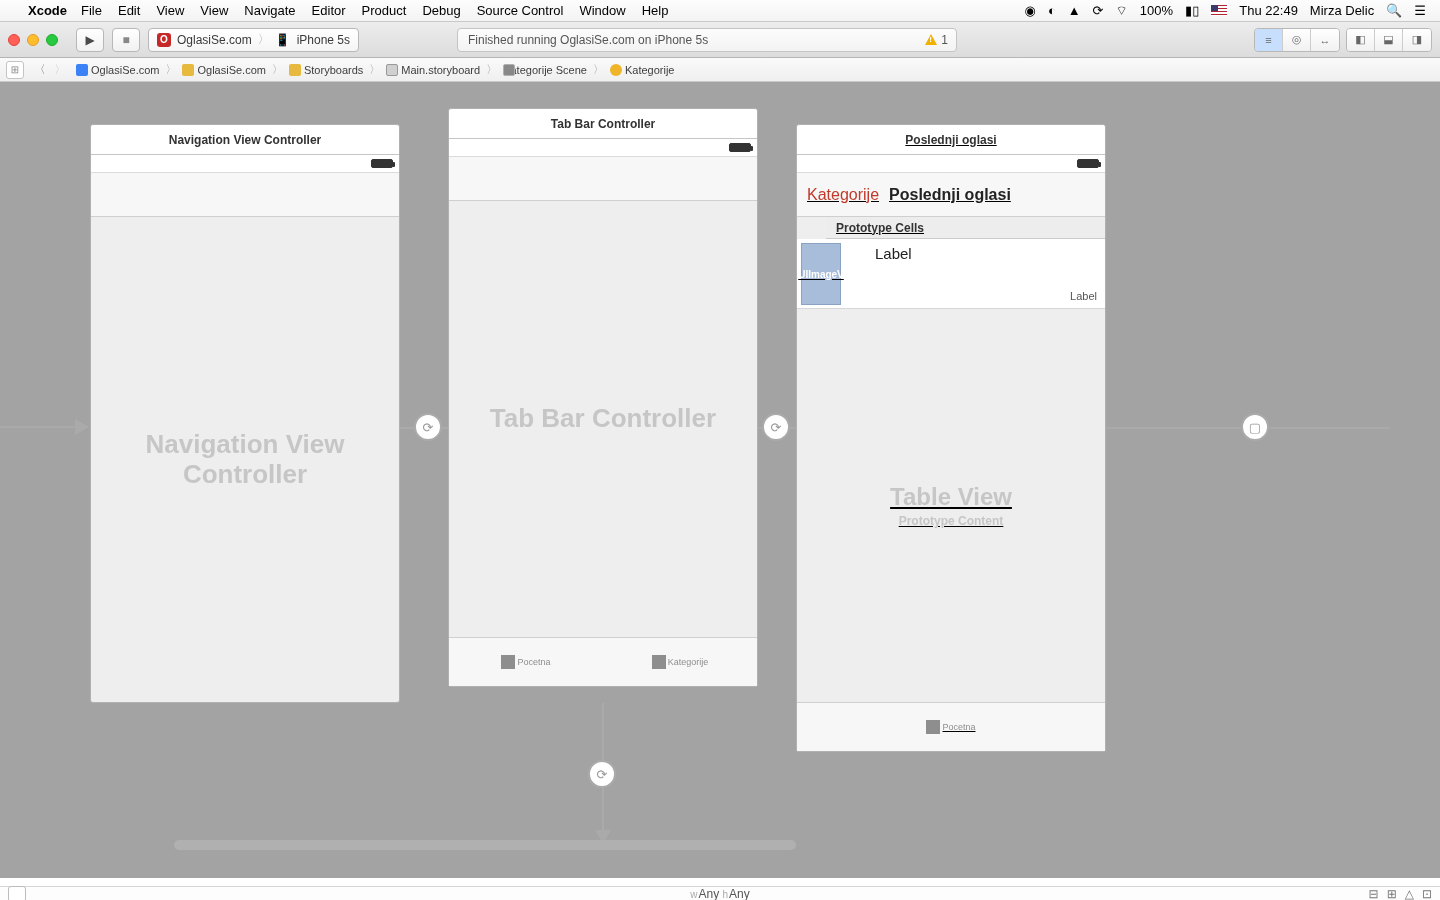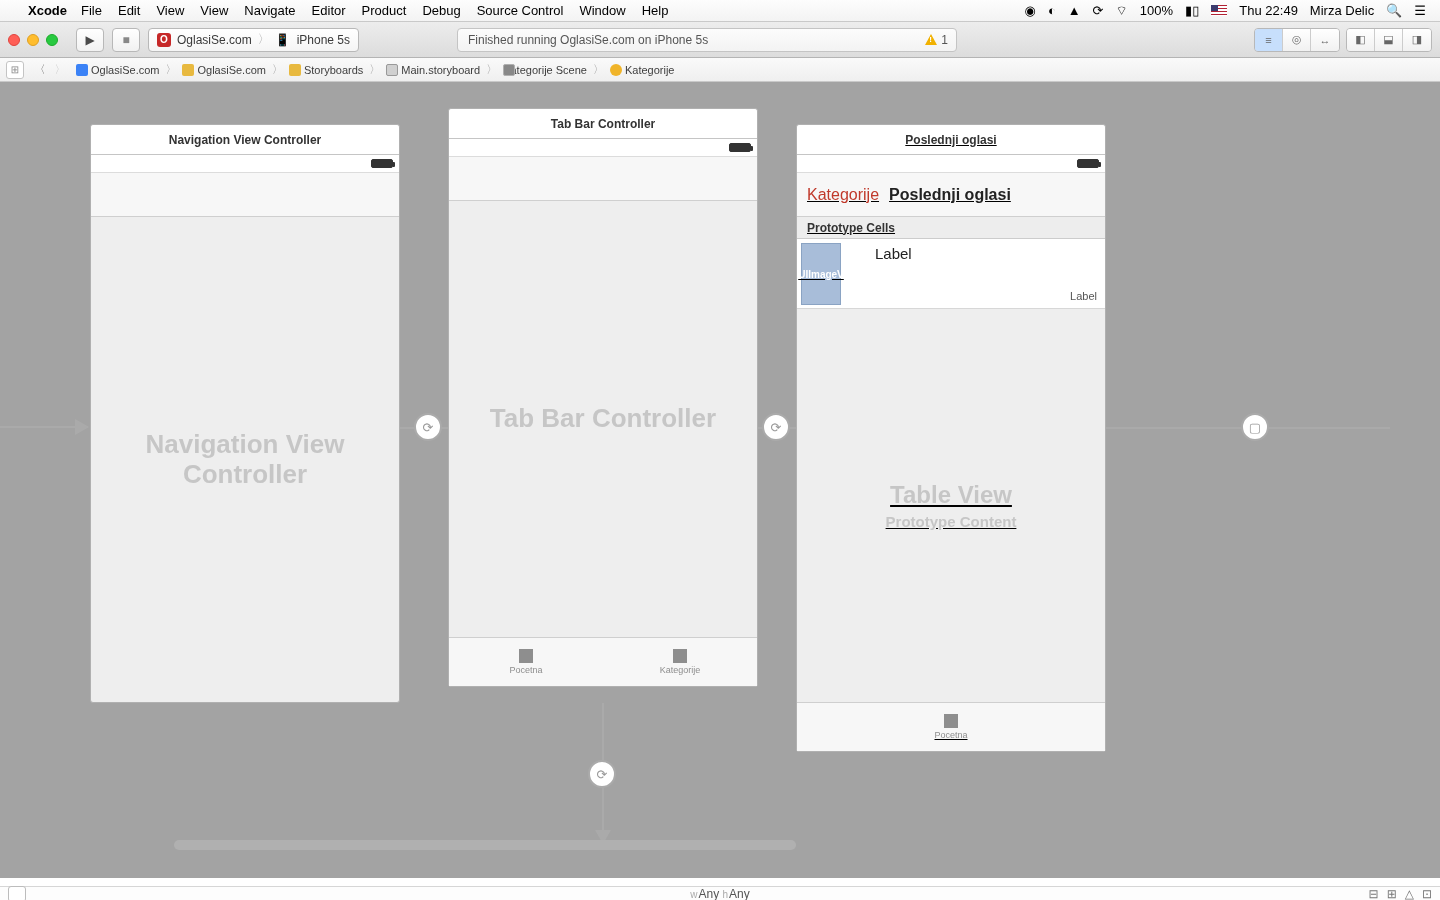--- a/index.html
+++ b/index.html
@@ -56,32 +56,32 @@
 .canvas { position:absolute; top:82px; left:0; right:0; bottom:22px; background:#a3a3a3; overflow:hidden; }
 
 .scene { position:absolute; width:310px; border:1px solid #b0b0b0; border-radius:3px; background:#eeeeee; }
 .scene-header { height:30px; background:#fff; border-bottom:1px solid #c5c5c5; display:flex; align-items:center; justify-content:center; font-size:12px; font-weight:600; color:#333; border-radius:3px 3px 0 0; }
 .statusbar { height:18px; background:#fff; border-bottom:1px solid #dcdcdc; display:flex; align-items:center; justify-content:flex-end; padding-right:6px; }
 .battery { width:22px; height:9px; border:1px solid #333; border-radius:2px; position:relative; background:#333; }
 .battery::after { content:''; position:absolute; right:-3px; top:2px; width:2px; height:5px; background:#333; border-radius:0 1px 1px 0; }
 .navbar-blank { height:44px; background:#f7f7f7; border-bottom:1px solid #cfcfcf; }
 .scene-body { height:485px; display:flex; align-items:center; justify-content:center; position:relative; }
 .placeholder-text { font-size:26px; font-weight:800; color:#c6c6c6; text-align:center; line-height:1.15; }
-.placeholder-sub { font-size:15px; font-weight:700; color:#c6c6c6; margin-top:4px; }
+.placeholder-sub { font-size:12px; font-weight:700; color:#c6c6c6; margin-top:4px; }
 
 .tabbar { height:49px; background:#f7f7f7; border-top:1px solid #cfcfcf; display:flex; }
-.tabbar .tab { flex:1; display:flex; flex-direction:column; align-items:center; justify-content:center; gap:2px; }
+.tabbar .tab { flex:1; display:flex; flex-direction:row; align-items:center; justify-content:center; gap:2px; }
 .tabbar .tab .sq { width:14px; height:14px; background:#8e8e8e; }
 .tabbar .tab .lbl { font-size:9px; color:#8e8e8e; }
 
 
 .navbar3 { height:44px; background:#f7f7f7; border-bottom:1px solid #cfcfcf; display:flex; align-items:center; padding:0 10px; gap:10px; }
 .navbar3 .back { font-size:16px; color:#c0392b; }
 .navbar3 .title3 { font-size:16px; font-weight:700; color:#222; }
-.proto-header { height:22px; background:#ededed; border-bottom:1px solid #ccc; display:flex; align-items:center; padding-left:10px; font-size:12px; font-weight:700; color:#333; }
+.proto-header { height:22px; background:#ededed; border-bottom:1px solid #ccc; display:flex; align-items:center; padding-left:10px; font-size:12px; font-weight:700; color:#333;margin-left:29px; }
 .proto-cell { height:70px; background:#fff; border-bottom:1px solid #d7d7d7; display:flex; padding:4px; position:relative; }
 .proto-cell .img { width:40px; height:62px; background:#a8bdd9; border:1px solid #8aa3c3; display:flex; align-items:center; justify-content:center; font-size:10px; font-weight:700; color:#fff; }
 .proto-cell .lab1 { position:absolute; left:78px; top:6px; font-size:15px; color:#222; }
 .proto-cell .lab2 { position:absolute; right:8px; bottom:6px; font-size:11px; color:#555; }
 .scene3-body { height:393px; display:flex; flex-direction:column; align-items:center; justify-content:center; }
 
 
 .initial-arrow { position:absolute; left:0; top:344px; width:88px; height:2px; background:#aaa; }
 .initial-arrow::after { content:''; position:absolute; right:-1px; top:-7px; border-left:14px solid #aaa; border-top:8px solid transparent; border-bottom:8px solid transparent; }
 .segue-line { position:absolute; height:2px; background:#aaa; }

